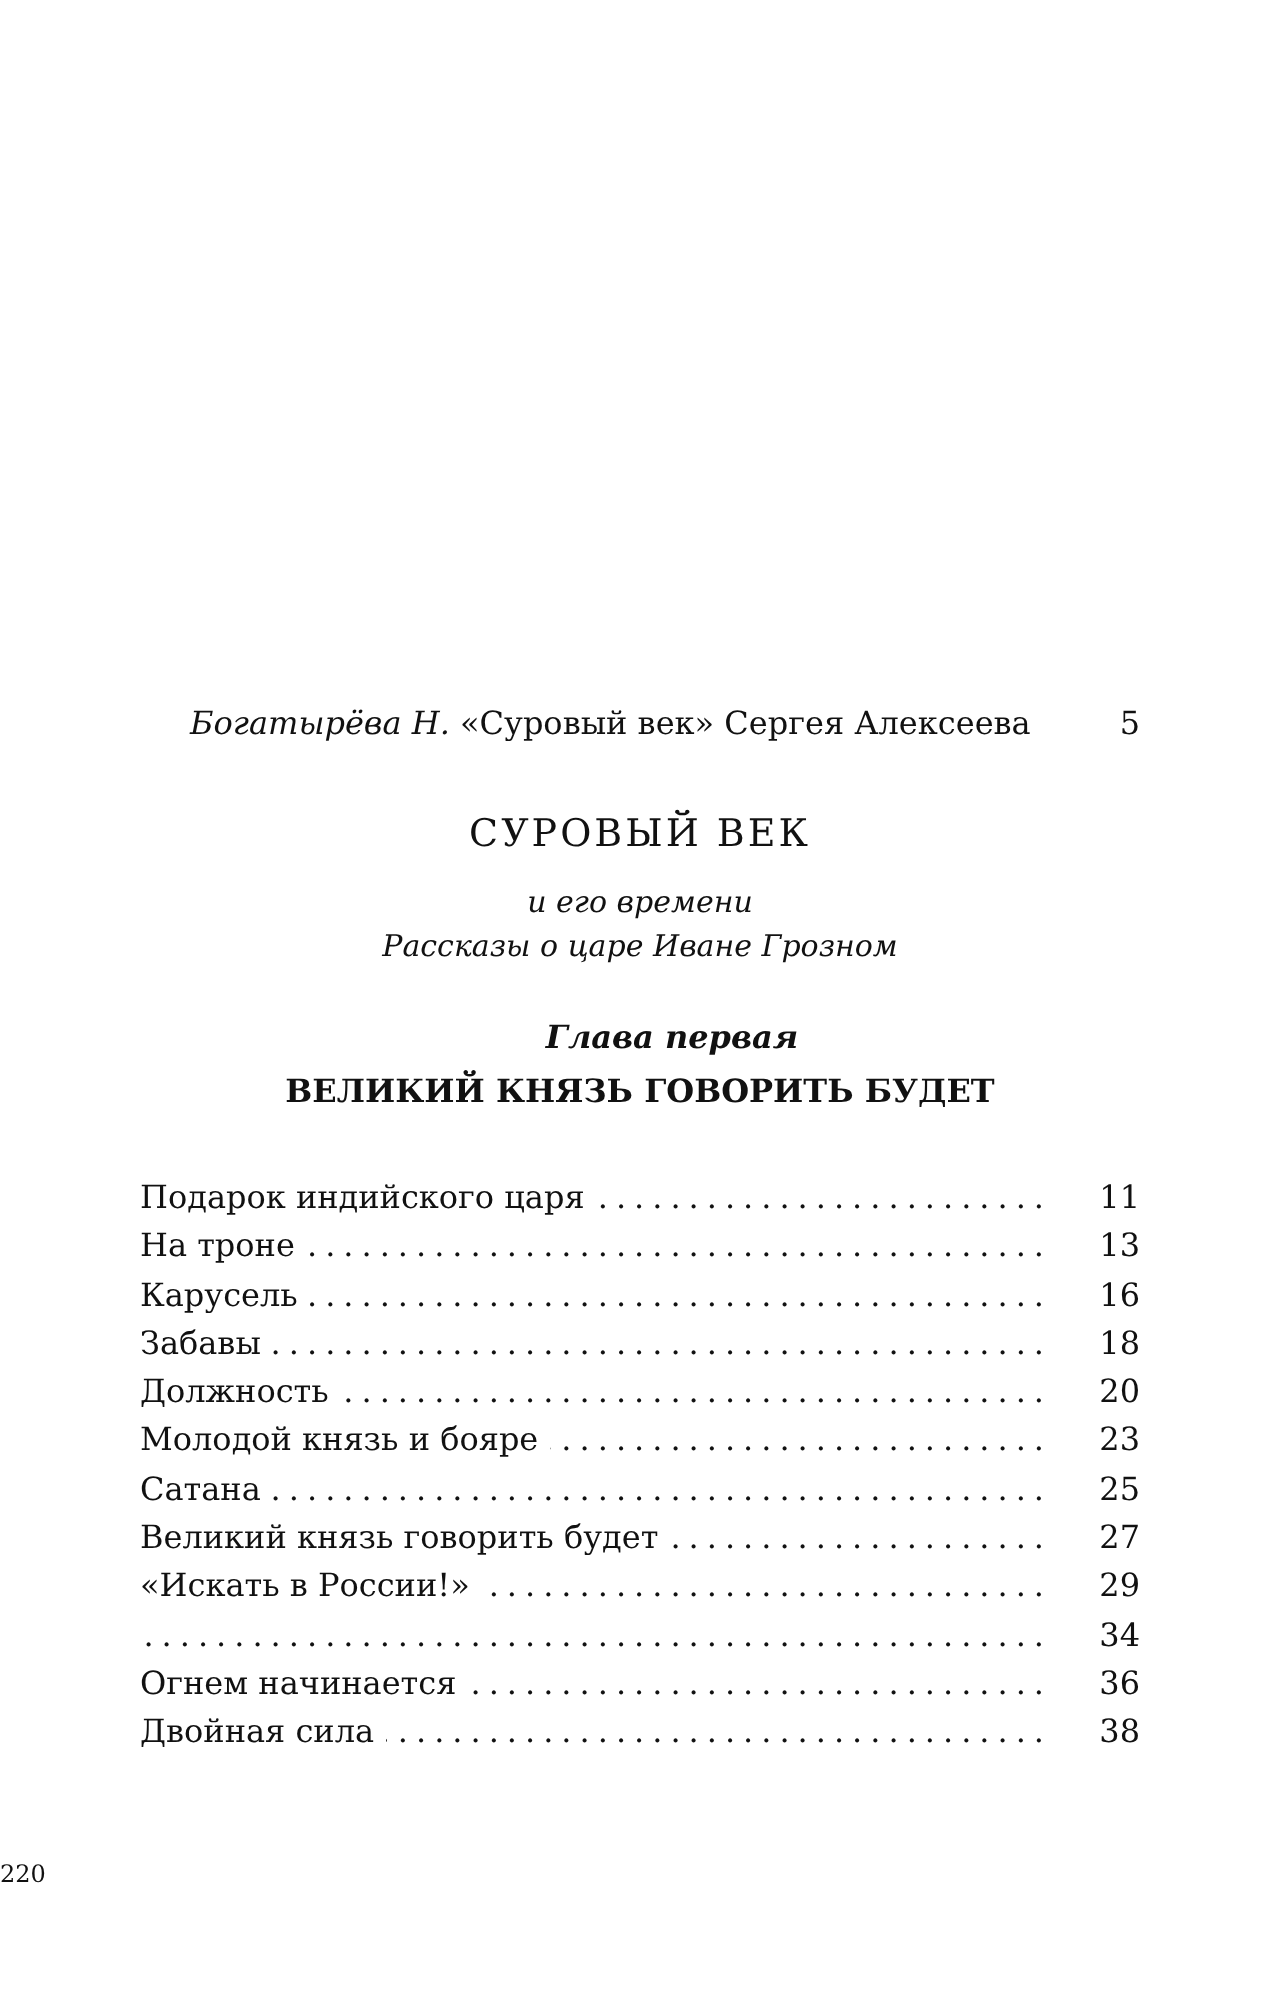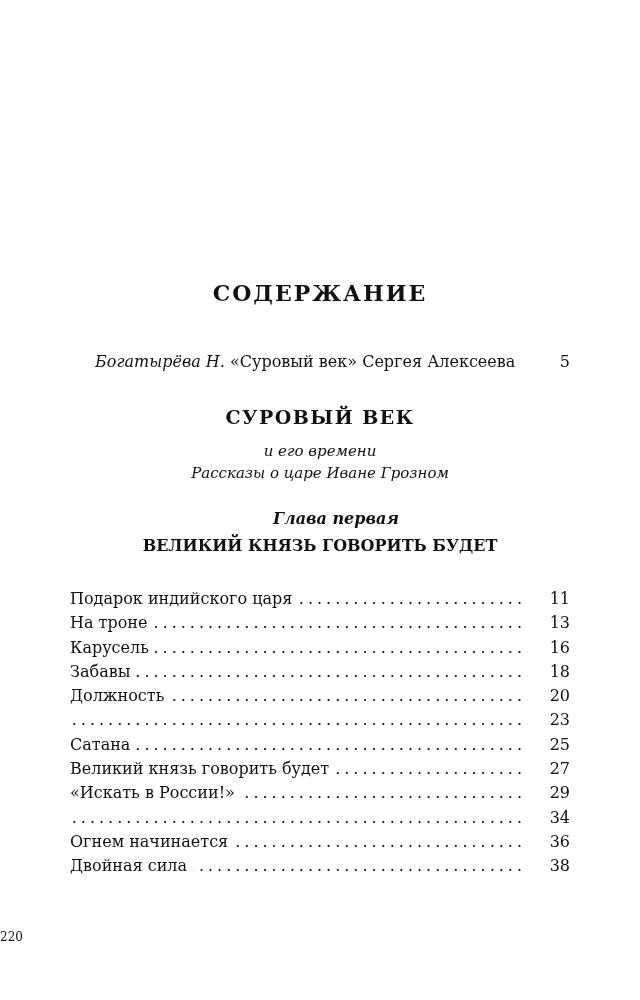--- a/index.html
+++ b/index.html
@@ -37,21 +37,21 @@
       font-size: 16px;
       display: flex;
       justify-content: space-between;
     }
     .intro-row .author { font-style: italic; margin-left: 25px; }
     .section-title {
       position: absolute;
       top: 406px;
       left: 0; right: 0;
       text-align: center;
-      font-weight: bold;
+      font-weight: normal;
       font-size: 19px;
       letter-spacing: 1.5px;
     }
     .subtitle {
       position: absolute;
       top: 440px;
       left: 0; right: 0;
       text-align: center;
       font-style: italic;
       font-size: 15px;
@@ -106,21 +106,20 @@
       top: 930px;
       left: 0; right: 0;
       text-align: left;
       font-size: 12px;
     }
   </style>
 </head>
 <body>
 
 <div class="page">
-  <div class="title">СОДЕРЖАНИЕ</div>
 
   <div class="intro-row">
     <span><span class="author">Богатырёва Н.</span><span> «Суровый век» Сергея Алексеева</span></span>
     <span>5</span>
   </div>
 
   <div class="section-title">СУРОВЫЙ ВЕК</div>
   <div class="subtitle">
     <div>и его времени</div>
     <div>Рассказы о царе Иване Грозном</div>
@@ -149,20 +148,21 @@
         <span class="toc-label">Забавы</span>
         <span class="toc-dots">..............................................................</span>
         <span class="toc-page">18</span>
       </div>
     <div class="toc-row">
         <span class="toc-label">Должность</span>
         <span class="toc-dots">..............................................................</span>
         <span class="toc-page">20</span>
       </div>
     <div class="toc-row">
+        <span class="toc-label">Молодой князь и бояре</span>
         <span class="toc-dots">..............................................................</span>
         <span class="toc-page">23</span>
       </div>
     <div class="toc-row">
         <span class="toc-label">Сатана</span>
         <span class="toc-dots">..............................................................</span>
         <span class="toc-page">25</span>
       </div>
     <div class="toc-row">
         <span class="toc-label">Великий князь говорить будет</span>

